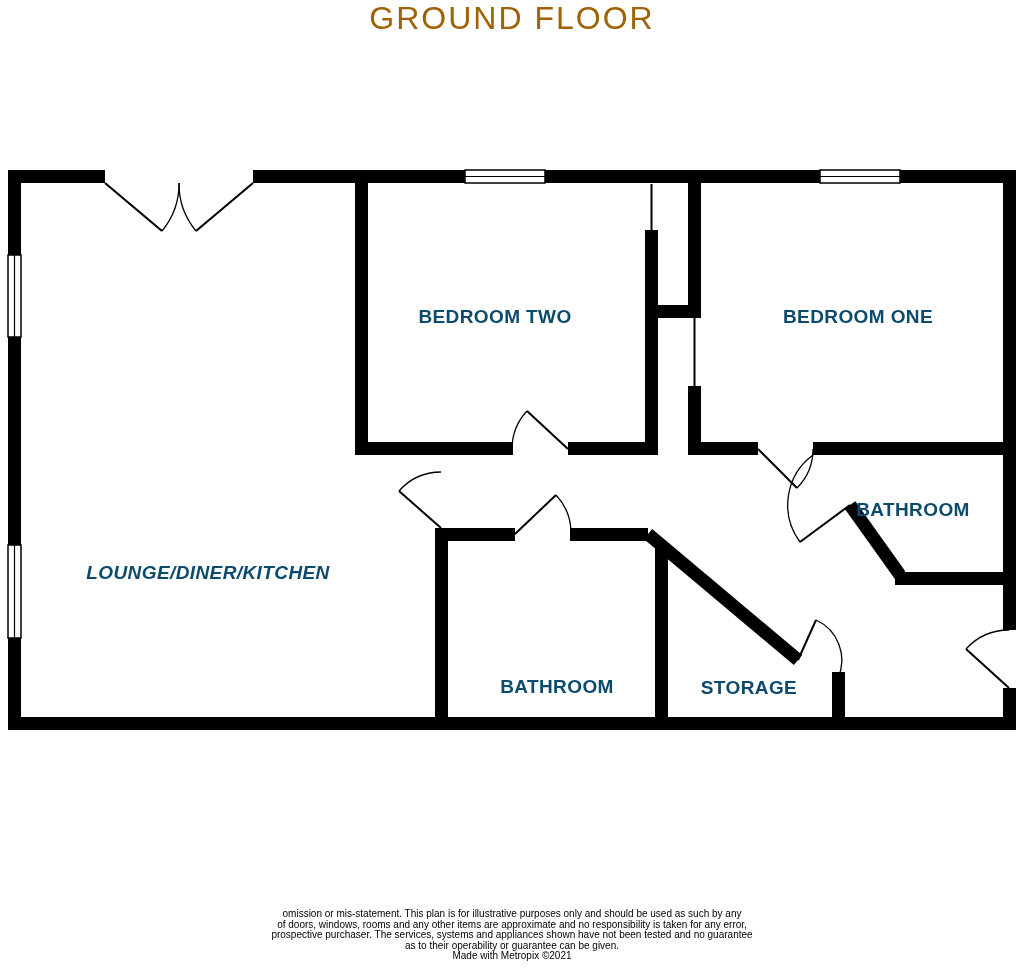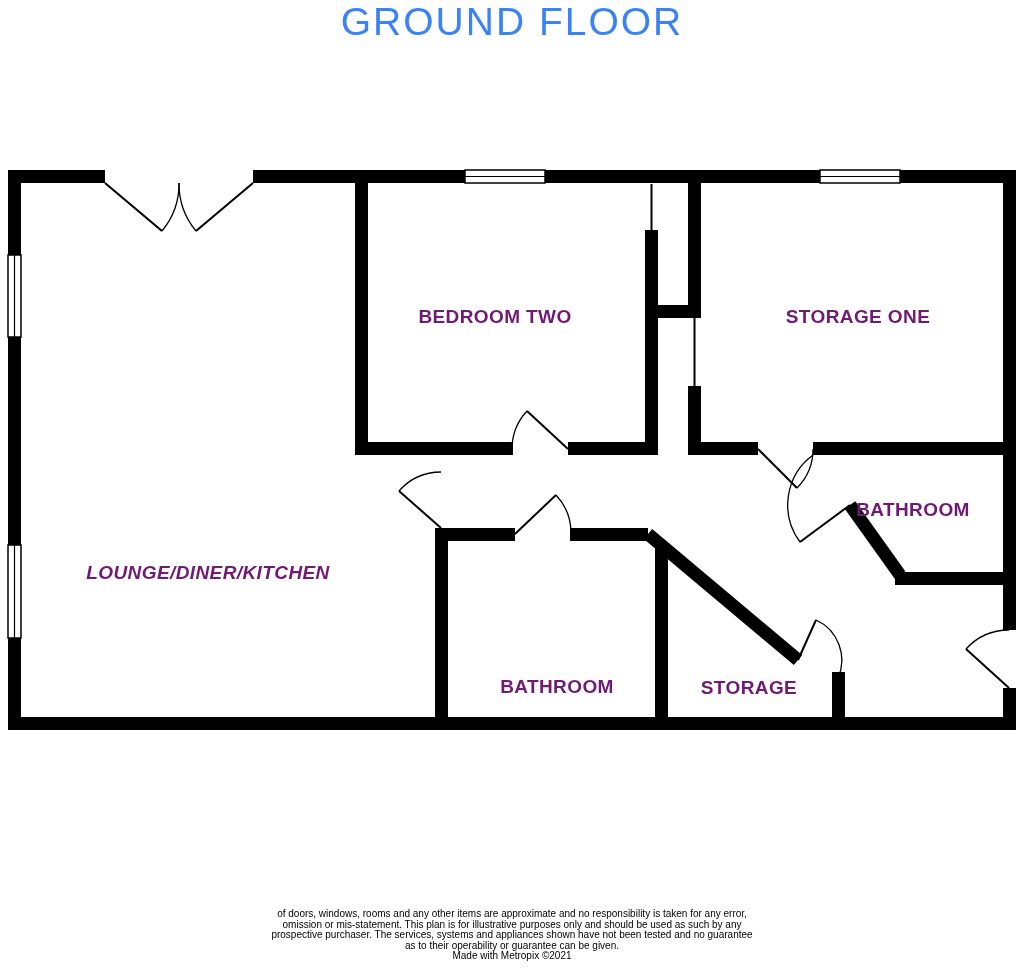--- a/index.html
+++ b/index.html
@@ -8,30 +8,30 @@
     background:#ffffff;
     font-family:"Liberation Sans", sans-serif;
     position:relative;
     overflow:hidden;
     color:#000;
   }
   .plan-svg { position:absolute; top:0; left:0; }
   .page-title {
     position:absolute; top:0px; left:50%;
     transform:translateX(-50%);
-    font-size:39px; font-weight:400;
-    letter-spacing:2px; color:#3b82f6;
+    font-size:32px; font-weight:400;
+    letter-spacing:2px; color:#a16207;
     white-space:nowrap;
   }
   .room-label {
     position:absolute;
     transform:translate(-50%,-50%);
     font-weight:700; font-size:19px;
     letter-spacing:0.4px; white-space:nowrap;
-    color:#701a75;
+    color:#0c4a6e;
   }
   .disclaimer {
     position:absolute; top:909px; left:50%;
     transform:translateX(-50%);
     width:780px; text-align:center;
     font-size:10px; line-height:10.5px; color:#000;
   }
   .disclaimer div { margin:0; }
 </style>
 </head>
@@ -146,24 +146,24 @@
 
     <g>
       <line x1="1009" y1="688" x2="966" y2="649" stroke-width="2"></line>
       <path d="M966,649 A58,58 0 0 1 1009,630" stroke-width="1.3"></path>
     </g>
   </g>
 </svg>
 
 <div class="room-label" style="left:208px; top:573px;font-style:italic;">LOUNGE/DINER/KITCHEN</div>
 <div class="room-label" style="left:495px; top:317px;">BEDROOM TWO</div>
-<div class="room-label" style="left:858px; top:317px;">STORAGE ONE</div>
+<div class="room-label" style="left:858px; top:317px;">BEDROOM ONE</div>
 <div class="room-label" style="left:913px; top:510px;">BATHROOM</div>
 <div class="room-label" style="left:557px; top:687px;">BATHROOM</div>
 <div class="room-label" style="left:749px; top:688px;">STORAGE</div>
 
 <div class="disclaimer">
+  <div>omission or mis-statement. This plan is for illustrative purposes only and should be used as such by any</div>
   <div>of doors, windows, rooms and any other items are approximate and no responsibility is taken for any error,</div>
-  <div>omission or mis-statement. This plan is for illustrative purposes only and should be used as such by any</div>
   <div>prospective purchaser. The services, systems and appliances shown have not been tested and no guarantee</div>
   <div>as to their operability or guarantee can be given.</div>
   <div>Made with Metropix ©2021</div>
 </div>
 
 </body></html>

